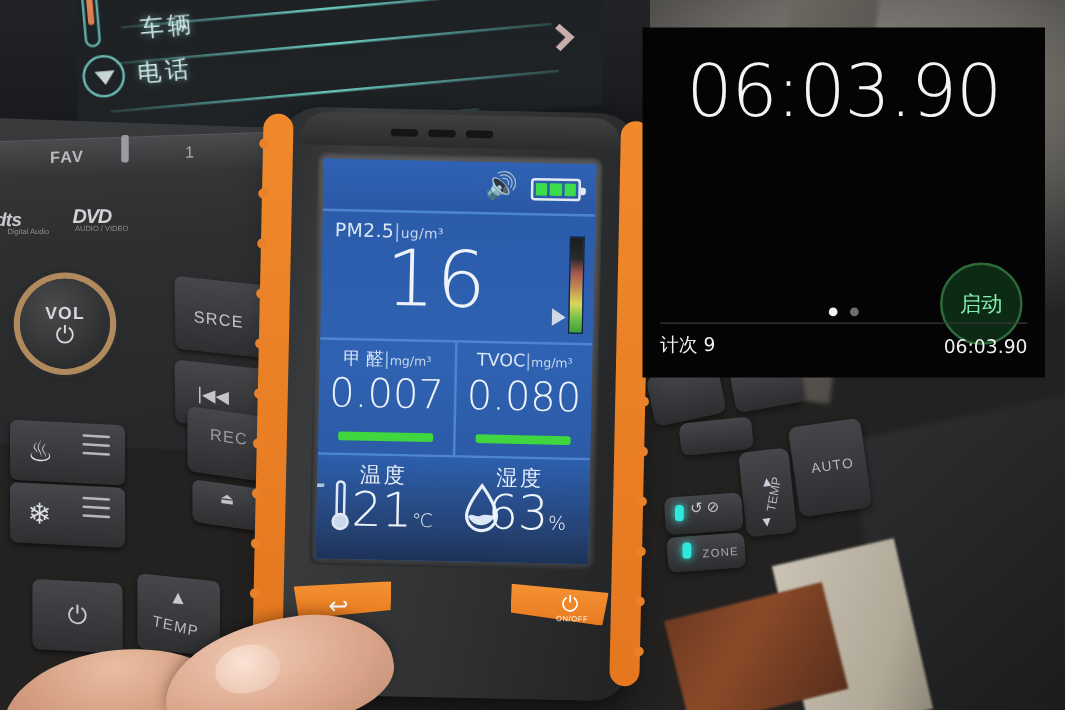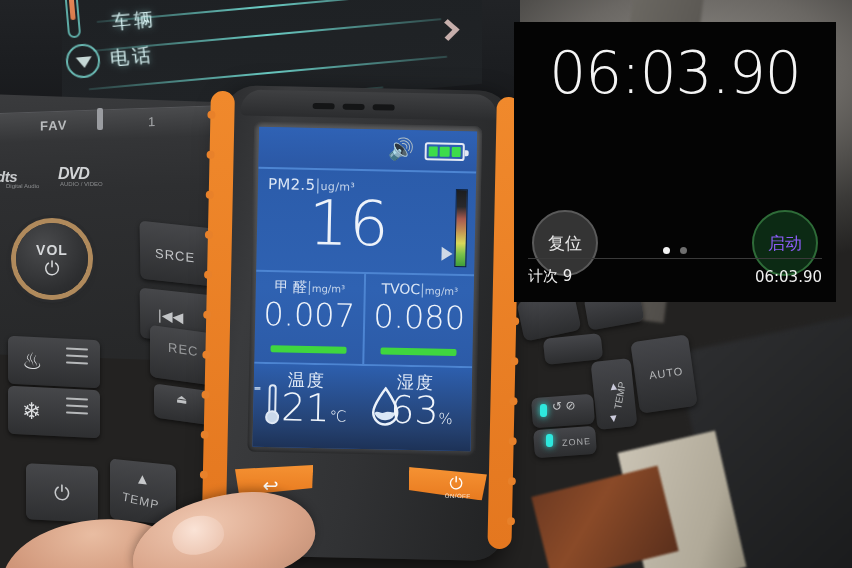--- a/index.html
+++ b/index.html
@@ -316,21 +316,21 @@
   .sw-ctrl{ position:absolute; left:0; right:0; top:188px; height:72px;}
   .sw-btn{
     position:absolute; width:66px; height:66px; border-radius:50%;
     display:flex; align-items:center; justify-content:center;
     font-size:17px; font-family:"DejaVu Sans",sans-serif;
   }
   .sw-reset{
     left:18px; top:0; background:#343434; border:2px solid #5a5a5a; color:#eaeaea;
   }
   .sw-start{
-    right:18px; top:0; background:#0c2a14; border:2px solid #2e6b38; color:#8b5cf6;
+    right:18px; top:0; background:#0c2a14; border:2px solid #2e6b38; color:#86efac;
   }
   .sw-dots{ position:absolute; left:0; right:0; top:30px; text-align:center;}
   .sw-dots i{ display:inline-block; width:7px; height:7px; border-radius:50%; margin:0 5px;}
   .dot-on{ background:#f2f2f2;} .dot-off{ background:#6e6e6e;}
   .sw-lap{
     position:absolute; left:14px; right:14px; bottom:8px; height:36px;
     border-top:1px solid #3a3a3a; display:flex; align-items:center; justify-content:space-between;
     color:#f0f0f0; font-size:15px; font-family:"DejaVu Sans",sans-serif;
   }
 </style>
@@ -530,21 +530,20 @@
     </div>
   </div>
 
   <div class="palm"></div>
   <div class="thumb"></div>
   <div class="thumbnail"></div>
 
   <div class="sw">
     <div class="sw-time">06:03.90</div>
     <div class="sw-ctrl">
-      <div class="sw-btn sw-reset">复位</div>
       <div class="sw-dots">
         <i class="dot-on"></i><i class="dot-off"></i>
       </div>
       <div class="sw-btn sw-start">启动</div>
     </div>
     <div class="sw-lap">
       <span>计次 9</span>
       <span>06:03.90</span>
     </div>
   </div>

